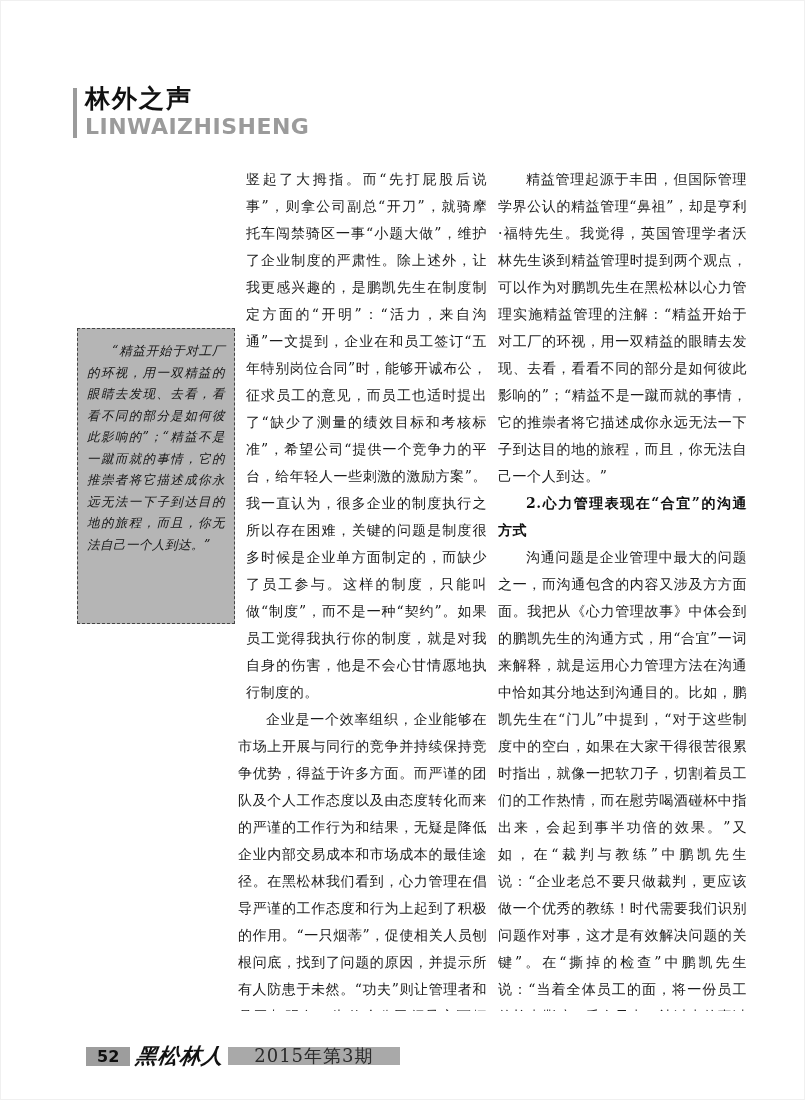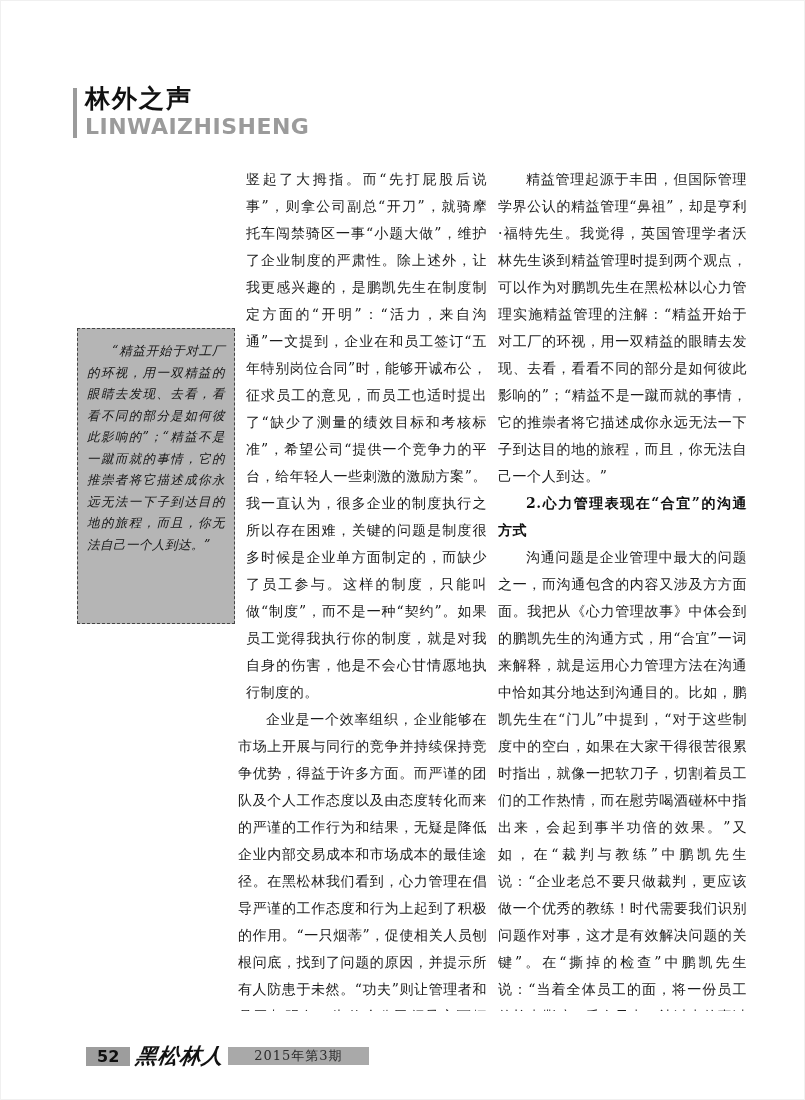--- a/index.html
+++ b/index.html
@@ -128,21 +128,21 @@
     color: #111111;
     letter-spacing: 1px;
     transform: skewX(-8deg);
     margin-right: 4px;
     white-space: nowrap;
   }
   .issue-badge {
     display: inline-block;
     background: #a9a9a9;
     color: #2b2b2b;
-    font-size: 13px;
+    font-size: 18px;
     line-height: 18px;
     padding: 0 26px;
     letter-spacing: 1px;
   }
 </style>
 </head>
 <body>
 
 <div class="page">
 

